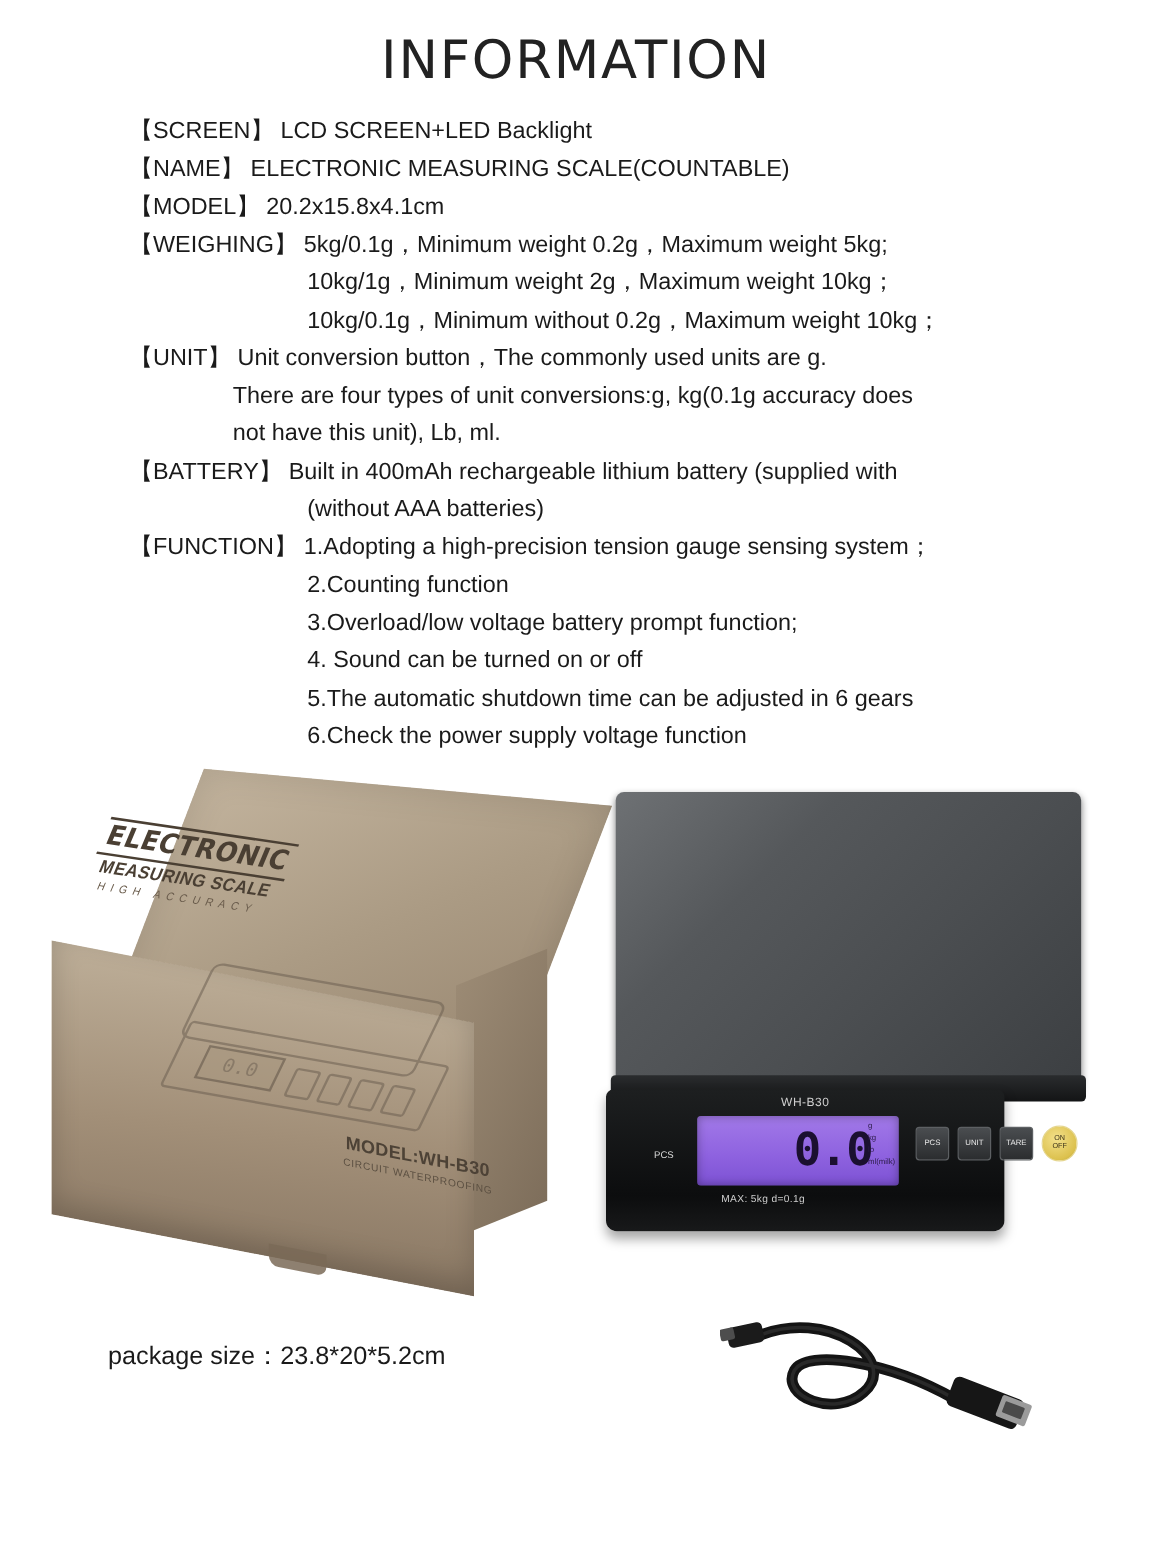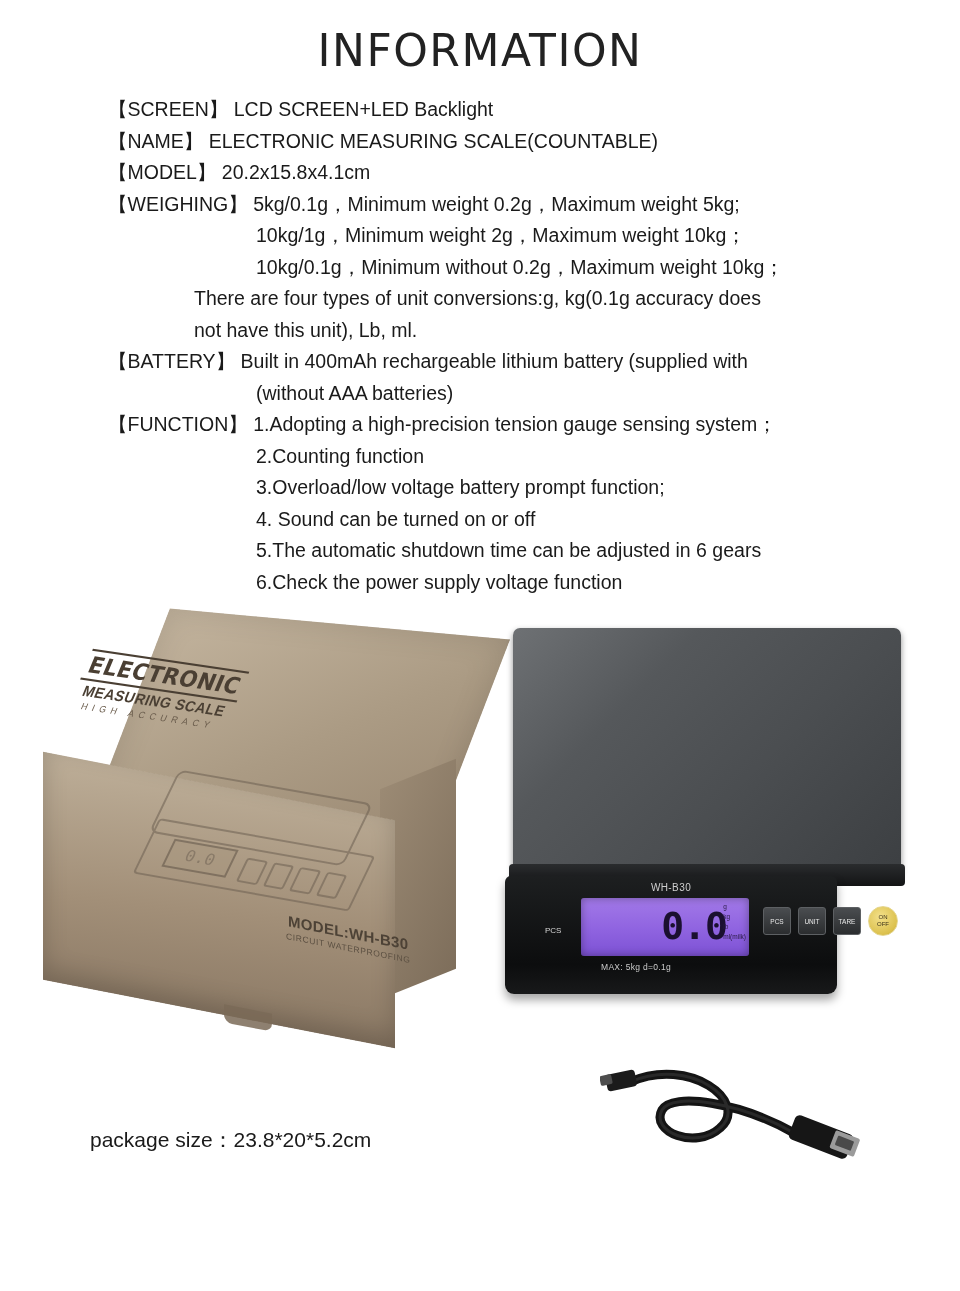--- a/index.html
+++ b/index.html
@@ -171,21 +171,21 @@
     left: 196px; top: 385px;
     width: 48px; height: 18px;
     background: #7a6a57;
     border-radius: 0 0 8px 8px;
     transform: skewY(11deg);
     opacity: .85;
   }
   .pkg-size {
     position: absolute;
     left: 90px;
-    top: 514px;
+    top: 472px;
     font-size: 21px;
     color: #1a1a1a;
   }
 
   
   .scale-wrap {
     position: absolute;
     left: 505px;
     top: 6px;
     width: 420px;
@@ -307,20 +307,21 @@
 
   <h1 class="title">INFORMATION</h1>
 
   <div class="spec-block">
     <div class="spec-row"><span>【SCREEN】</span> <span>LCD SCREEN+LED Backlight</span></div>
     <div class="spec-row"><span>【NAME】</span> <span>ELECTRONIC MEASURING SCALE(COUNTABLE)</span></div>
     <div class="spec-row"><span>【MODEL】</span> <span>20.2x15.8x4.1cm</span></div>
     <div class="spec-row"><span>【WEIGHING】</span> <span>5kg/0.1g，Minimum weight 0.2g，Maximum weight 5kg;</span></div>
     <div class="spec-row ind-3"><span>10kg/1g，Minimum weight 2g，Maximum weight 10kg；</span></div>
     <div class="spec-row ind-3"><span>10kg/0.1g，Minimum without 0.2g，Maximum weight 10kg；</span></div>
+    <div class="spec-row"><span>【UNIT】</span> <span>Unit conversion button，The commonly used units are g.</span></div>
     <div class="spec-row ind-2"><span>There are four types of unit conversions:g, kg(0.1g accuracy does</span></div>
     <div class="spec-row ind-2"><span>not have this unit), Lb, ml.</span></div>
     <div class="spec-row"><span>【BATTERY】</span> <span>Built in 400mAh rechargeable lithium battery (supplied with</span></div>
     <div class="spec-row ind-3"><span>(without AAA batteries)</span></div>
     <div class="spec-row"><span>【FUNCTION】</span> <span>1.Adopting a high-precision tension gauge sensing system；</span></div>
     <div class="spec-row ind-3"><span>2.Counting function</span></div>
     <div class="spec-row ind-3"><span>3.Overload/low voltage battery prompt function;</span></div>
     <div class="spec-row ind-3"><span>4. Sound can be turned on or off</span></div>
     <div class="spec-row ind-3"><span>5.The automatic shutdown time can be adjusted in 6 gears</span></div>
     <div class="spec-row ind-3"><span>6.Check the power supply voltage function</span></div>

